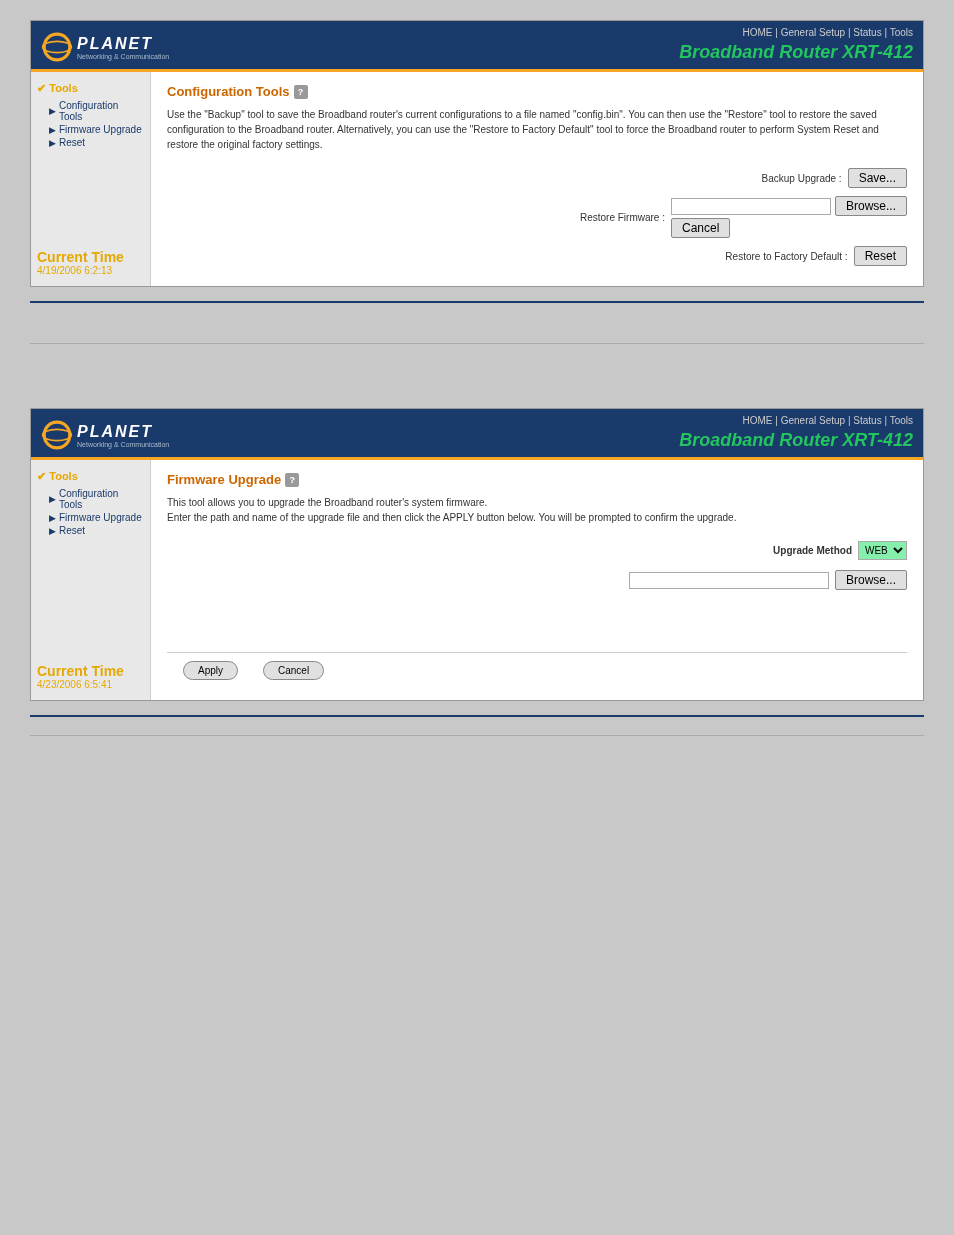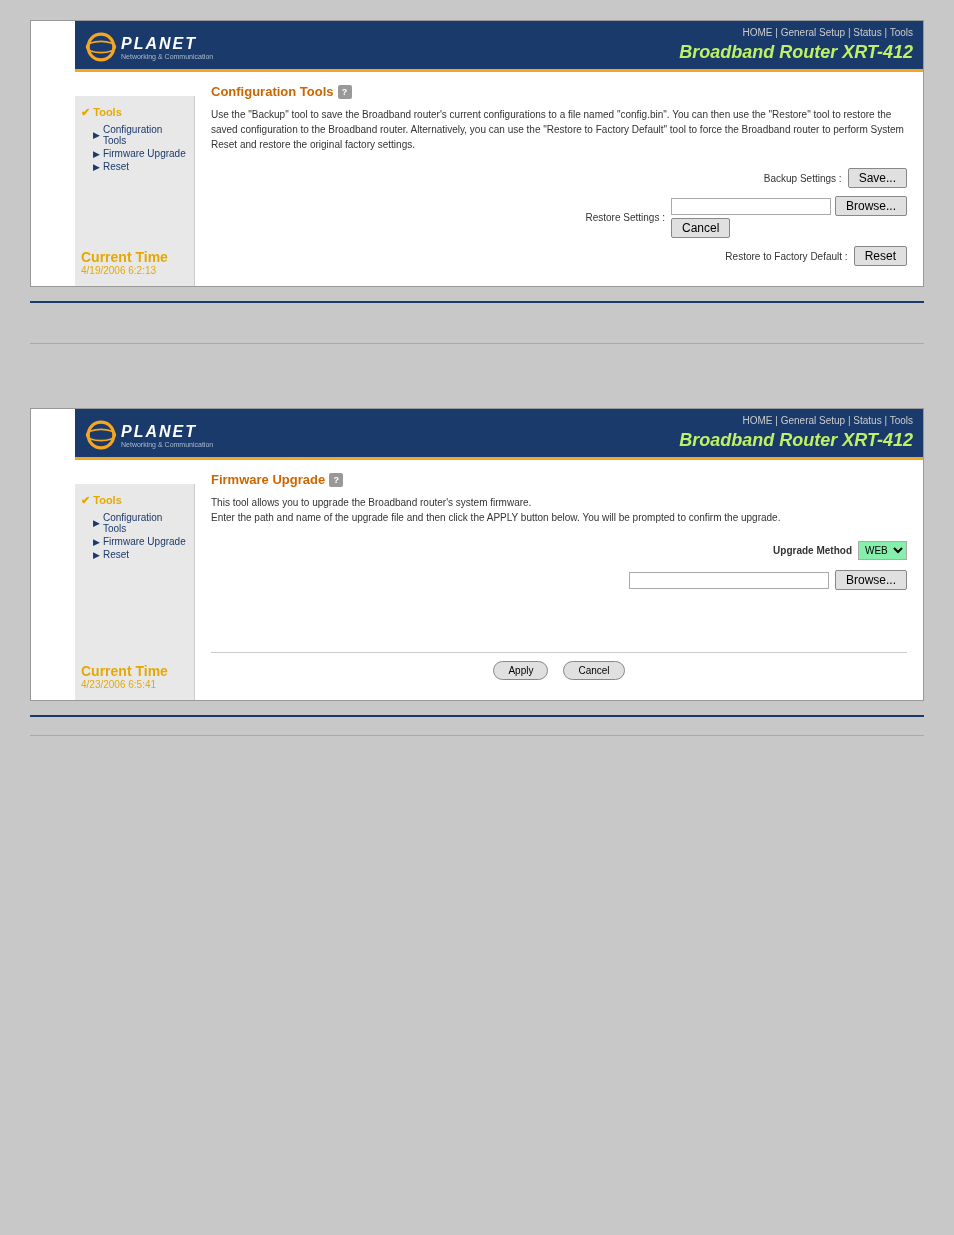--- a/index.html
+++ b/index.html
@@ -18,21 +18,20 @@
       gap: 0;
     }
 
     
     .router-panel {
       background: #ffffff;
       border: 1px solid #999;
       display: flex;
       flex-direction: column;
       margin-bottom: 8px;
-      padding-left: 44px;
     }
 
     
     .planet-logo {
       display: flex;
       align-items: center;
       gap: 4px;
     }
     .planet-logo-icon {
       width: 32px;
@@ -57,21 +56,21 @@
     
     .header-row {
       background: #1a3a6b;
       display: flex;
       justify-content: space-between;
       align-items: flex-end;
       padding: 6px 10px 6px 10px;
       border-bottom: 3px solid #f5a623;
     }
     .router-title {
-      color: #bef264;
+      color: #22c55e;
       font-size: 18px;
       font-style: italic;
       font-weight: bold;
       text-align: right;
     }
 
     
     .content-area {
       display: flex;
       flex-direction: row;
@@ -79,21 +78,20 @@
 
     
     .sidebar {
       width: 120px;
       min-width: 120px;
       background: #e8e8e8;
       border-right: 1px solid #ccc;
       padding: 10px 6px;
       display: flex;
       flex-direction: column;
-      margin-top: 24px;
     }
     .sidebar-section-title {
       color: #e6a800;
       font-weight: bold;
       font-size: 11px;
       margin-bottom: 4px;
       display: flex;
       align-items: center;
       gap: 3px;
     }
@@ -222,22 +220,22 @@
     }
     .thin-divider {
       height: 1px;
       background: #aaa;
       margin: 4px 0;
     }
 
     
     .action-row {
       display: flex;
-      justify-content: center;
-      gap: 15px;
+      justify-content: flex-start;
+      gap: 25px;
       padding: 8px 16px;
       border-top: 1px solid #ccc;
     }
 
     
     .panel-gap {
       height: 30px;
     }
     .panel-gap-small {
       height: 8px;
@@ -292,26 +290,26 @@
       </div>
 
       <div class="main-content">
         <div class="section-title">
           <span>Configuration Tools</span>
           <span class="help-icon">?</span>
         </div>
         <p class="description-text">Use the "Backup" tool to save the Broadband router's current configurations to a file named "config.bin". You can then use the "Restore" tool to restore the saved configuration to the Broadband router. Alternatively, you can use the "Restore to Factory Default" tool to force the Broadband router to perform System Reset and restore the original factory settings.</p>
 
         <div class="form-row">
-          <span class="form-label">Backup Settings :</span>
+          <span class="form-label">Backup Upgrade :</span>
           <button class="btn">Save...</button>
         </div>
 
         <div class="form-row">
-          <span class="form-label">Restore Settings :</span>
+          <span class="form-label">Restore Firmware :</span>
           <div class="form-controls">
             <div class="form-controls-row">
               <input type="text" class="text-input" value="" style="width: 160px;">
               <button class="btn">Browse...</button>
             </div>
             <div>
               <button class="btn">Cancel</button>
             </div>
           </div>
         </div>

